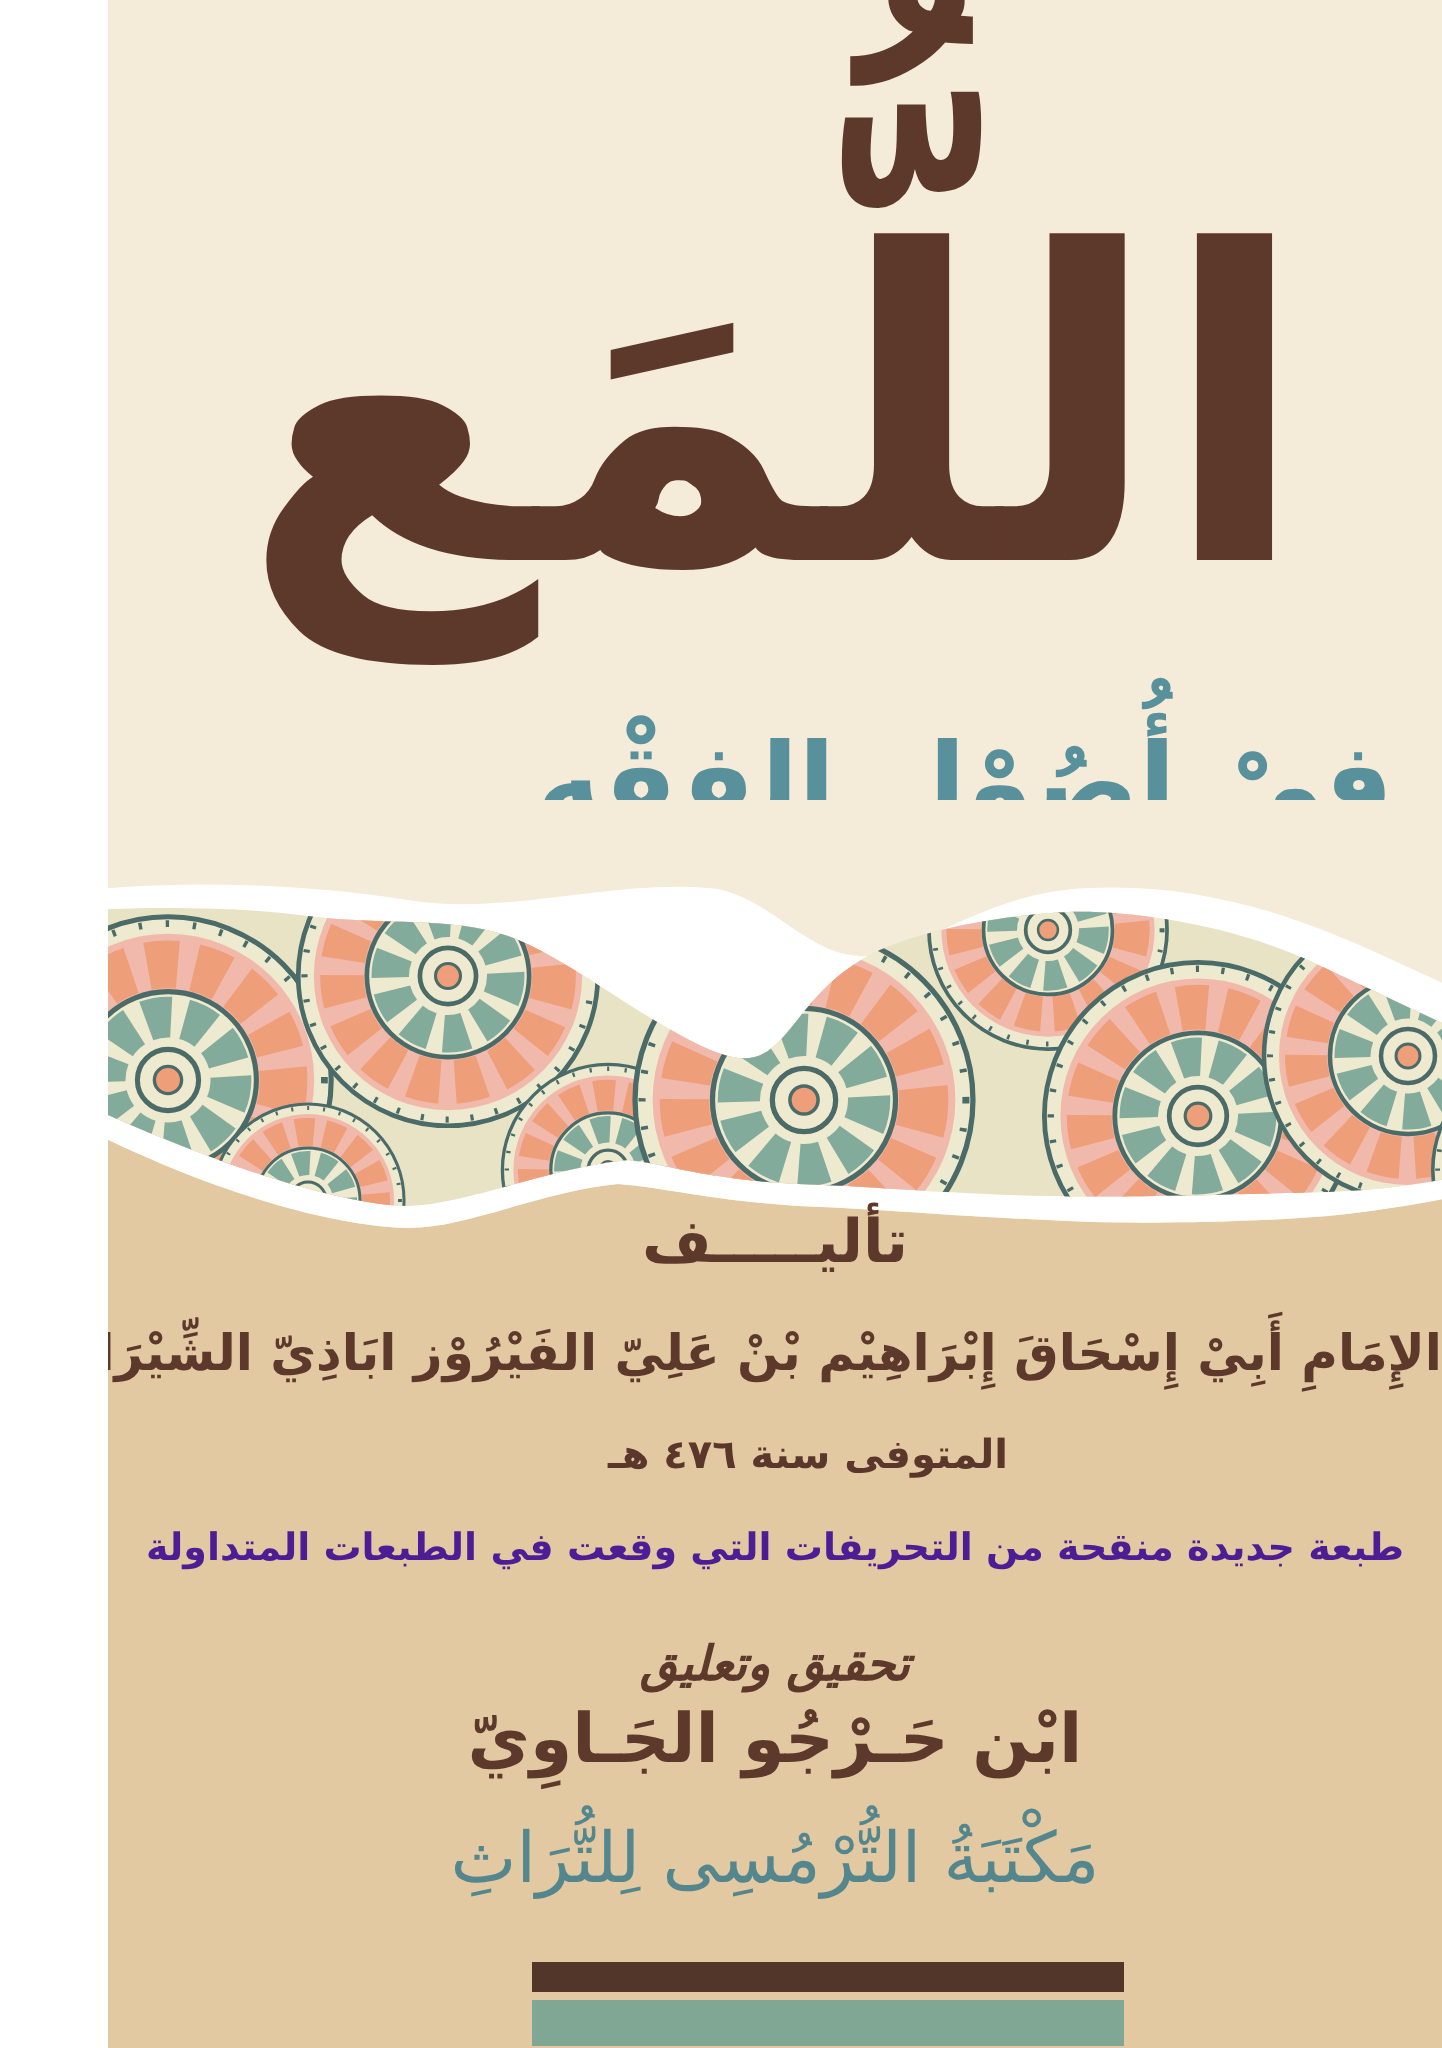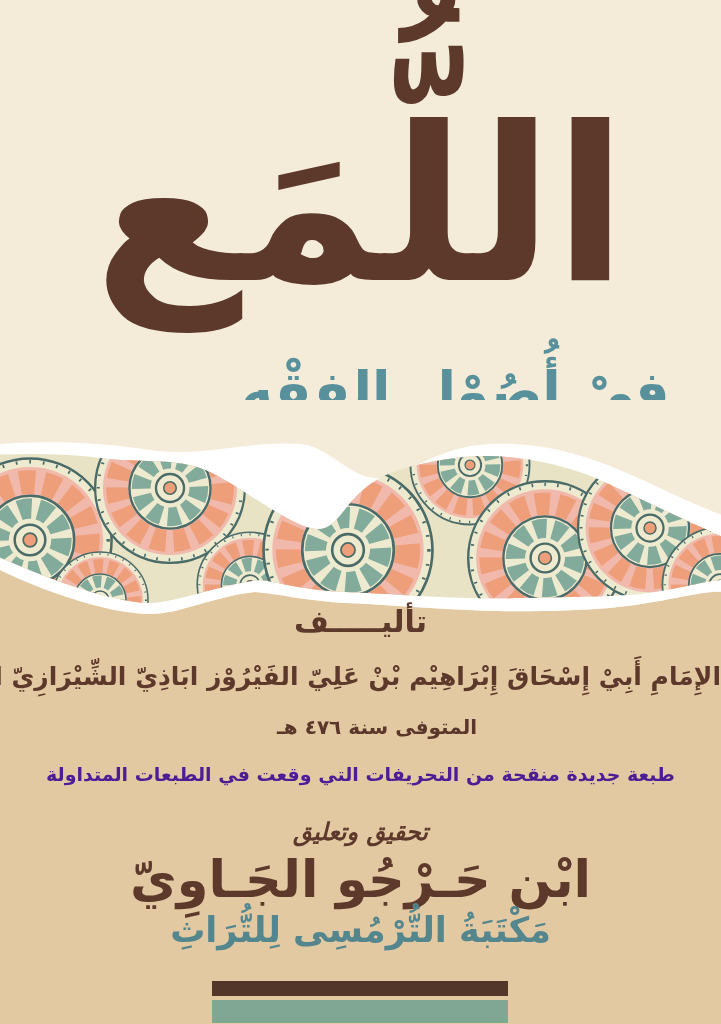--- a/index.html
+++ b/index.html
@@ -1,18 +1,18 @@
 <!DOCTYPE html>
 <html lang="ar" dir="rtl"><head>
 <meta charset="utf-8">
 <style>
   html,body{margin:0;padding:0;}
   .page{
     position:relative;
-    width:721px;height:1024px;
+    width:667px;height:1024px;
     overflow:hidden;
     background:#f4ecd9;
     font-family:"DejaVu Sans", sans-serif;
     direction:rtl;
   }
   .bottom-bg{
     position:absolute;left:0;right:0;top:658px;bottom:0;
     background:#e3c9a2;
   }
   .abs{position:absolute;left:0;right:0;text-align:center;}
@@ -60,28 +60,28 @@
   }
   .editing-label{
     top:818px;
     font-size:24px;
     font-weight:bold;
     color:#5d392c;
     font-style:italic;
   }
   .editor{
     top:850px;
-    font-size:51px;
+    font-size:34px;
     font-weight:bold;
     color:#5d392c;
   }
   .publisher{
     top:910px;
     font-size:35px;
-    font-weight:bold;
+    font-weight:normal;
     color:#54868e;
   }
   .bar{
     position:absolute;
     left:212px;
     width:296px;
   }
   .bar-brown{top:981px;height:15px;background:#53362a;}
   .bar-teal{top:1000px;height:23px;background:#7fa794;}
 </style>

